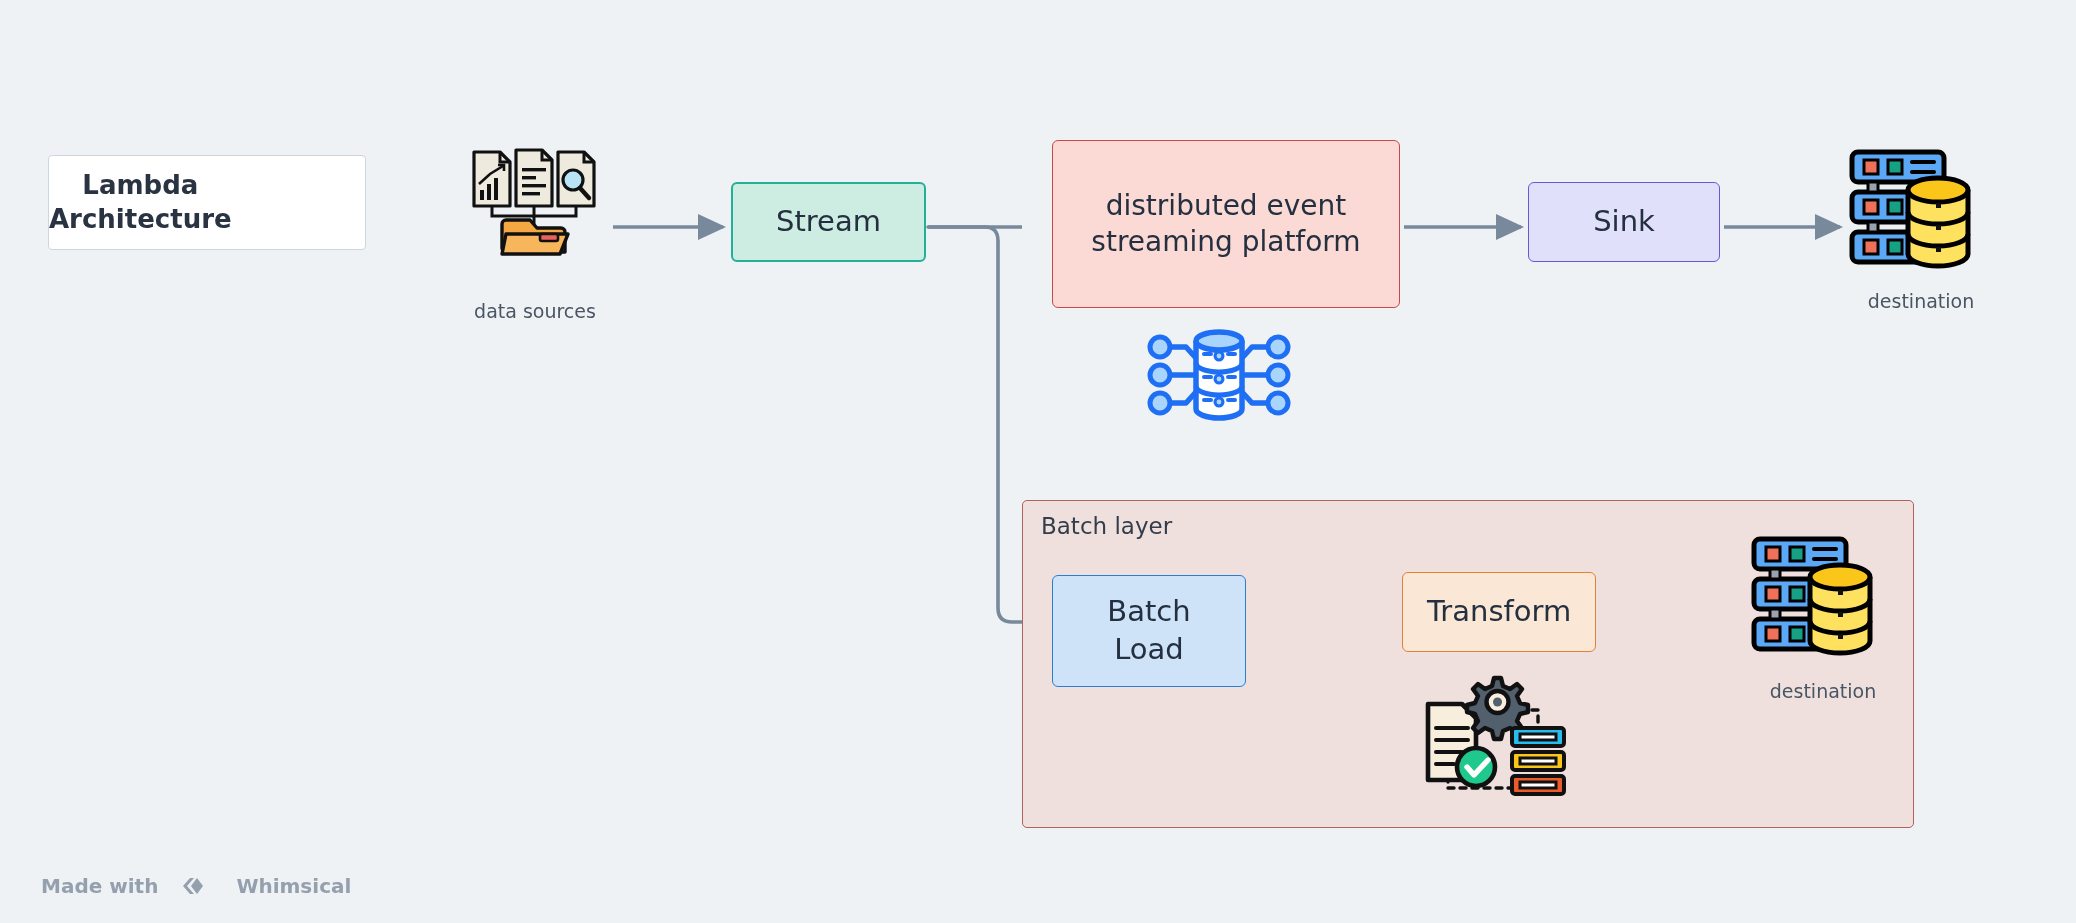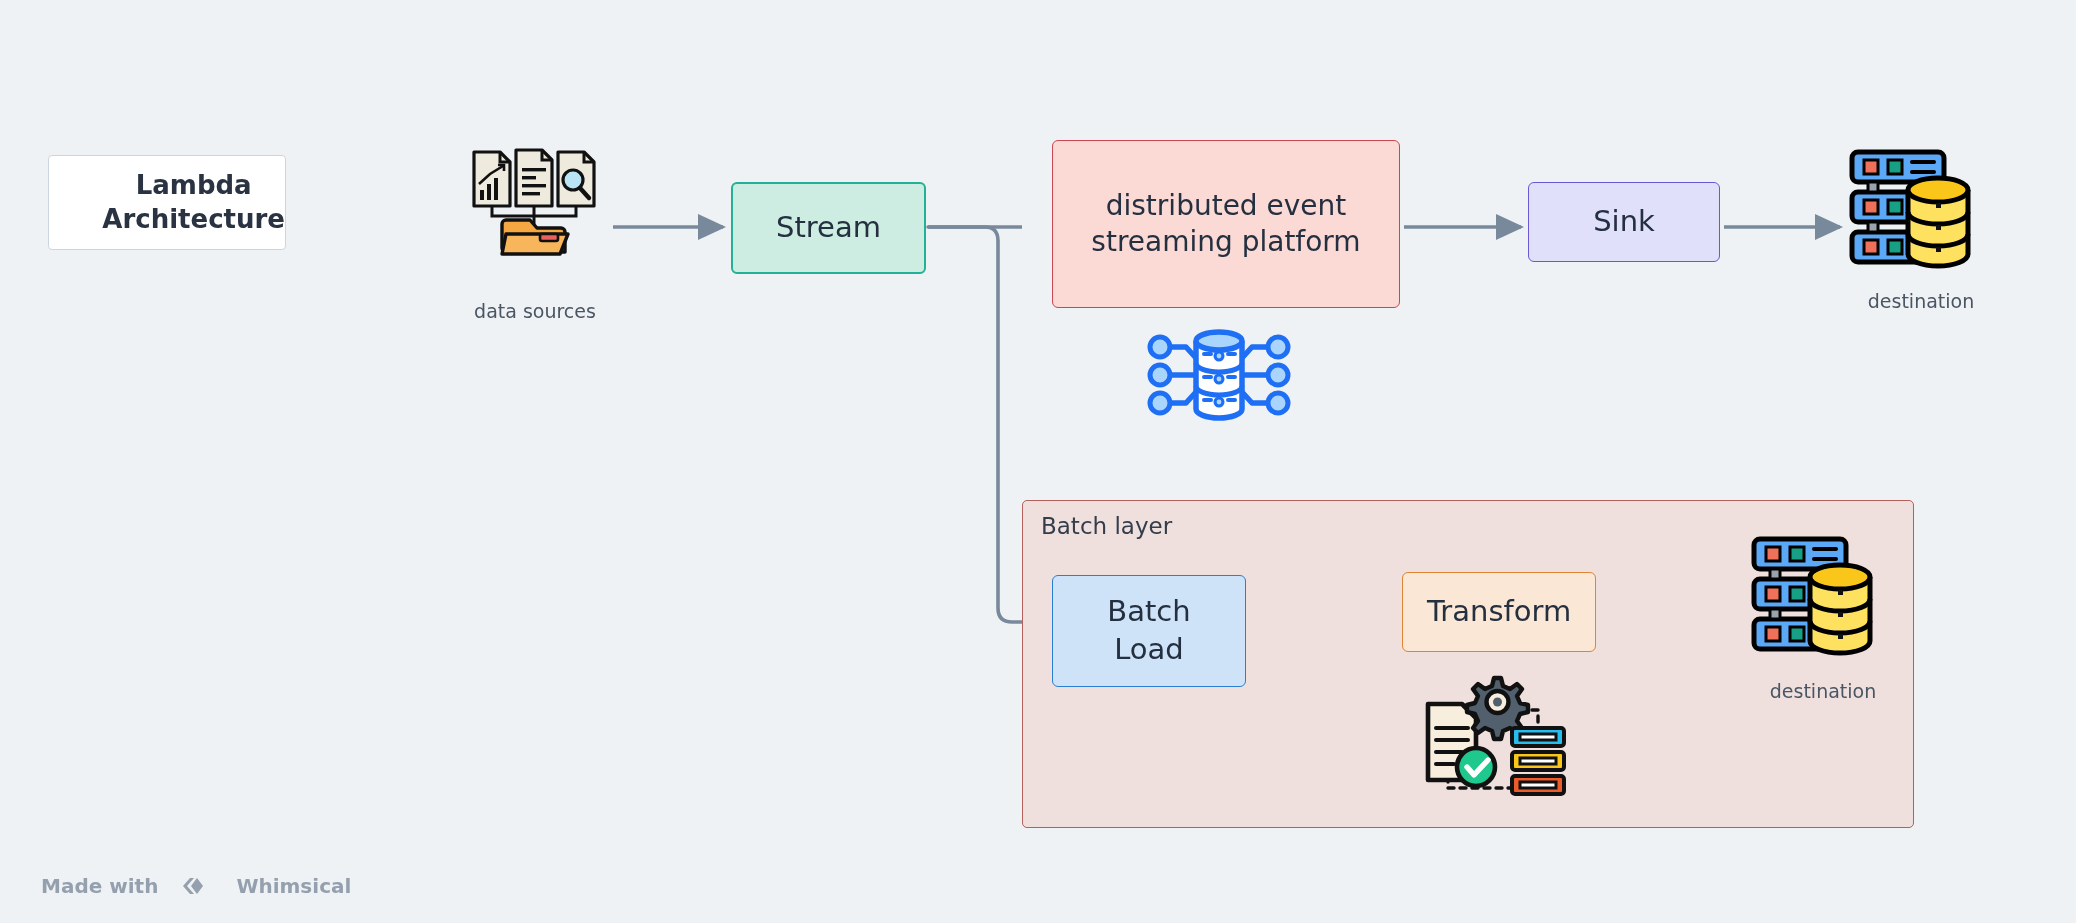--- a/index.html
+++ b/index.html
@@ -12,40 +12,40 @@
     position: relative;
     overflow: hidden;
     font-family: "DejaVu Sans", "Liberation Sans", sans-serif;
     color: #2f3b49;
   }
   .canvas { position: absolute; inset: 0; }
 
   
   .title-card {
     position: absolute; left: 48px; top: 155px;
-    width: 238px; height: 95px;
+    width: 318px; height: 95px;
     background: #ffffff;
     border: 1.6px solid #ccd6e0;
     border-radius: 4px;
-    display: flex; align-items: center; justify-content: flex-end;
+    display: flex; align-items: center; justify-content: flex-start;
     text-align: center;
     font-weight: bold; font-size: 26px; line-height: 1.3;
     color: #293342;
   }
 
   
   .node {
     position: absolute;
     border-radius: 6px;
     display: flex; align-items: center; justify-content: center;
     text-align: center;
     line-height: 1.3;
   }
   .node-stream {
-    left: 731px; top: 182px; width: 195px; height: 92px;
+    left: 731px; top: 182px; width: 195px; height: 80px;
     background: #cdece2; border: 2px solid #22b097;
     font-size: 29px; color: #243040;
   }
   .node-desp {
     left: 1052px; top: 140px; width: 348px; height: 168px;
     background: #fbdad5; border: 1.8px solid #c9484f;
     font-size: 28px; color: #243040; padding: 0 8px;
   }
   .node-sink {
     left: 1528px; top: 182px; width: 192px; height: 80px;

